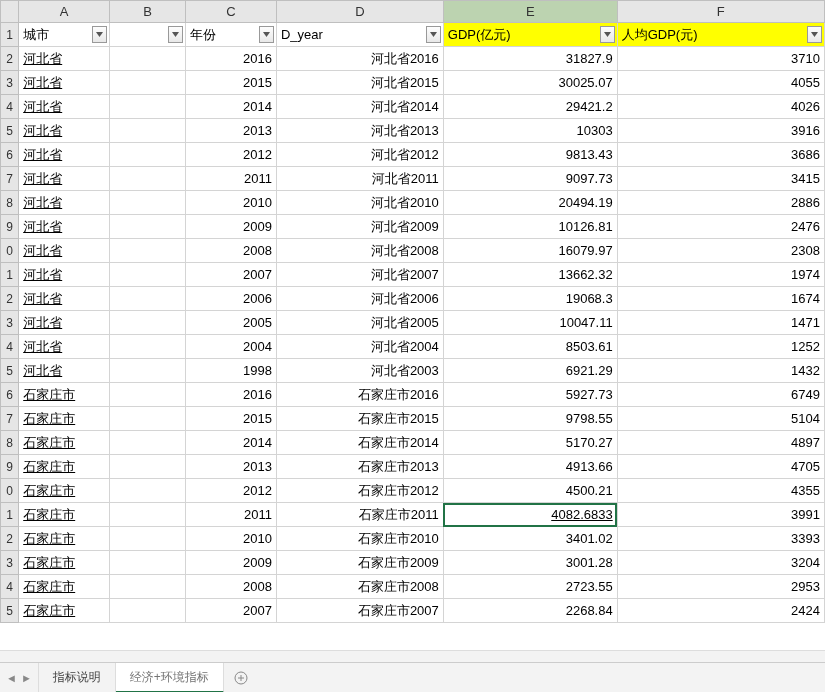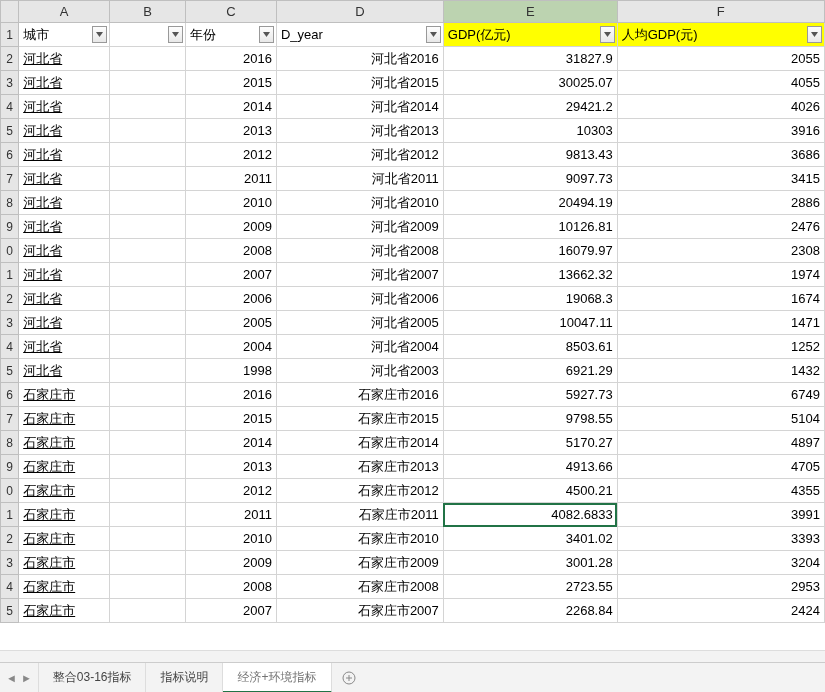--- a/index.html
+++ b/index.html
@@ -74,20 +74,21 @@
     background: linear-gradient(#fdfdfd, #e8e8e8);
     display: flex;
     align-items: center;
     justify-content: center;
   }
   .filter-btn svg { display: block; }
   td.text-left { text-align: left; text-decoration: underline; }
   td.selected-cell {
     outline: 2px solid #217346;
     outline-offset: -2px;
+    text-decoration: underline;
   }
   .tab-bar {
     height: 30px;
     background: #f3f3f3;
     border-top: 1px solid #ccc;
     display: flex;
     align-items: stretch;
     font-size: 12px;
   }
   .tab-nav {
@@ -196,21 +197,21 @@
                 </svg>
               </span></td>
           </tr>
           <tr>
             <td class="row-header">2</td>
             <td class="text-left">河北省</td>
             <td class=""></td>
             <td class="">2016</td>
             <td class="">河北省2016</td>
             <td class="">31827.9</td>
-            <td class="">2055</td>
+            <td class="">3710</td>
           </tr>
           <tr>
             <td class="row-header">3</td>
             <td class="text-left">河北省</td>
             <td class=""></td>
             <td class="">2015</td>
             <td class="">河北省2015</td>
             <td class="">30025.07</td>
             <td class="">4055</td>
           </tr>
@@ -417,21 +418,20 @@
   </div>
 
   <div class="hscroll"></div>
 
   <div class="tab-bar">
     <div class="tab-nav">
       <span>◄</span>
       <span>►</span>
     </div>
     <div id="tabs-host" style="display:flex;">
-        <div class="tab">整合03-16指标</div>
         <div class="tab">指标说明</div>
         <div class="tab active">经济+环境指标</div>
       </div>
     <div class="tab-add">
       <svg width="14" height="14" viewBox="0 0 14 14">
         <circle cx="7" cy="7" r="6" fill="none" stroke="#888" stroke-width="1"></circle>
         <line x1="7" y1="4" x2="7" y2="10" stroke="#888" stroke-width="1"></line>
         <line x1="4" y1="7" x2="10" y2="7" stroke="#888" stroke-width="1"></line>
       </svg>
     </div>

